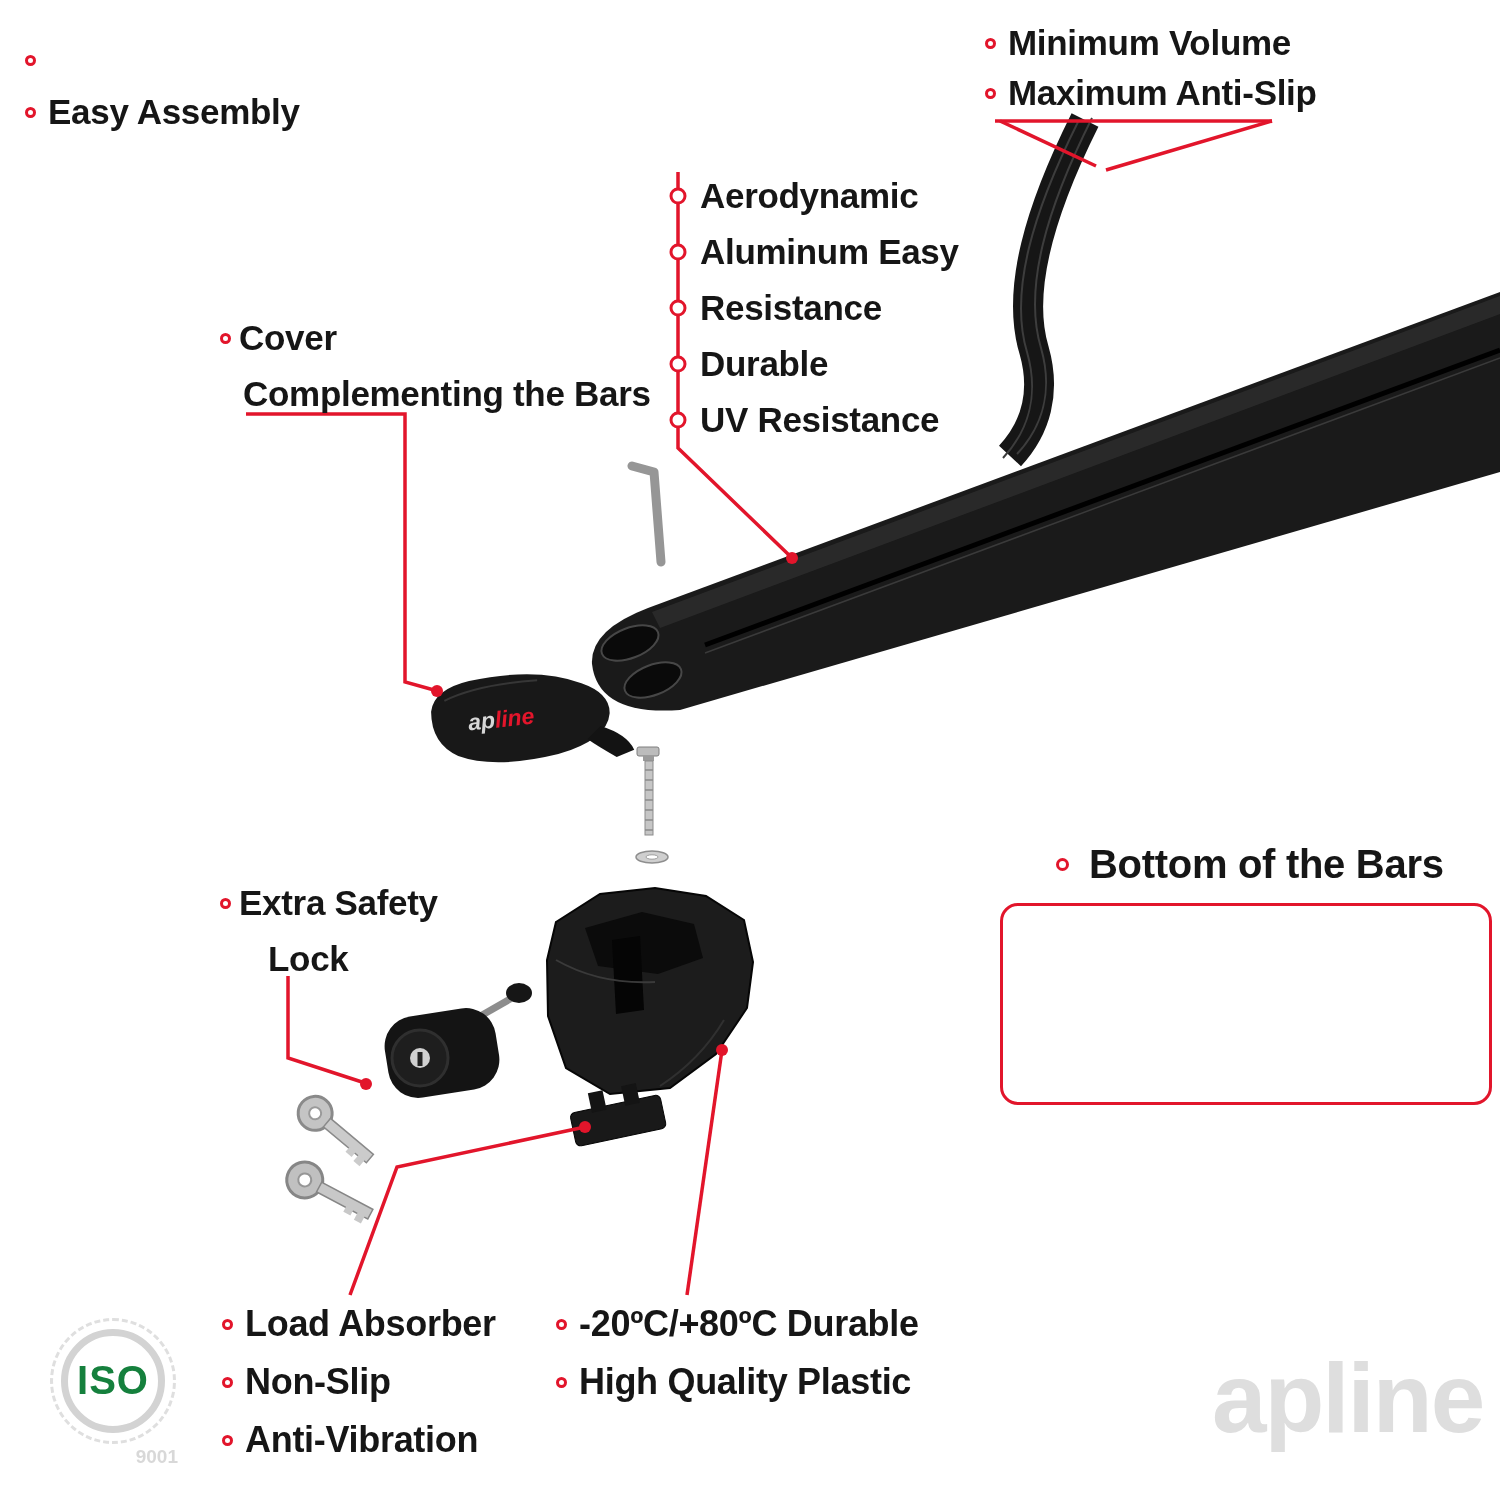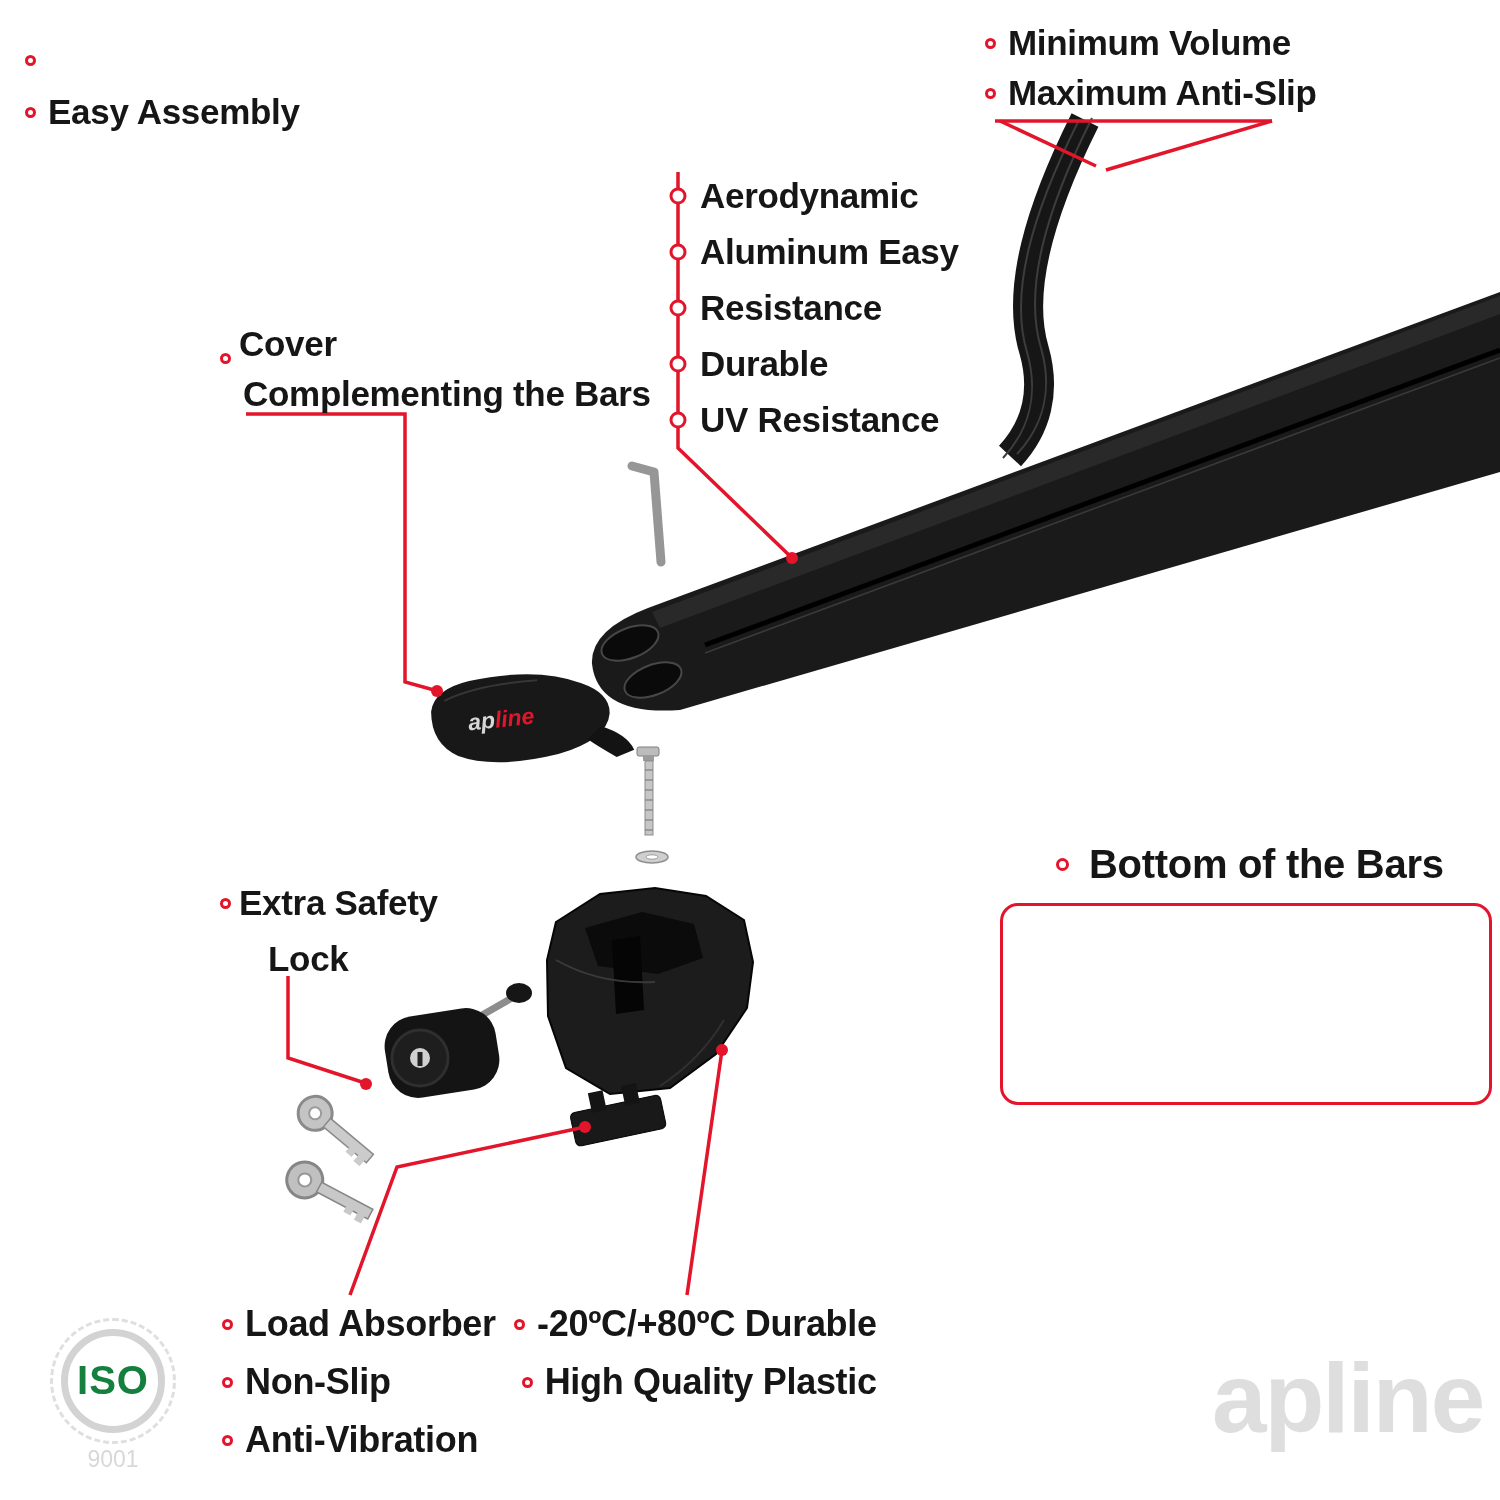--- a/index.html
+++ b/index.html
@@ -34,21 +34,21 @@
   .cover-logo .p1{color:#d6d6d6;}
   .cover-logo .p2{color:#e2152b;}
   .wm-brand{
     position:absolute;left:1212px;top:1342px;font-size:98px;font-weight:700;
     color:#dedede;letter-spacing:-2px;white-space:nowrap;
   }
   .iso-stamp{position:absolute;left:48px;top:1318px;width:140px;height:160px;}
   .iso-ring-outer{position:absolute;left:2px;top:0px;width:126px;height:126px;border:3px dashed #dfdfdf;border-radius:50%;box-sizing:border-box;}
   .iso-ring{position:absolute;left:13px;top:11px;width:104px;height:104px;border:7px solid #d3d3d3;border-radius:50%;box-sizing:border-box;}
   .iso-text{position:absolute;left:0;top:40px;width:130px;text-align:center;font-size:40px;font-weight:800;color:#15803d;letter-spacing:1px;}
-  .iso-sub{position:absolute;left:0;top:128px;width:130px;text-align:center;font-size:23px;font-weight:400;color:#d8d8d8;}
+  .iso-sub{position:absolute;left:0;top:128px;width:130px;text-align:right;font-size:19px;font-weight:700;color:#d8d8d8;}
 </style>
 </head>
 <body>
 
 <div id="canvas">
 
   <svg id="svg-layer" viewBox="0 0 1500 1500" xmlns="http://www.w3.org/2000/svg">
 
     <g>
       <path d="M 648 608 L 1500 292 L 1500 472 L 680 710 Q 598 716 592 664 Q 590 630 648 608 Z" fill="#1a1a1a"></path>
@@ -197,21 +197,21 @@
       <span class="t">Resistance</span>
     </div>
     <div class="row">
       <span class="t">Durable</span>
     </div>
     <div class="row">
       <span class="t">UV Resistance</span>
     </div>
   </div>
 
-  <div class="abs row fs35" style="left:220px;top:312px;height:52px;align-items:flex-end;">
+  <div class="abs row fs35" style="left:220px;top:312px;height:52px;">
     <span class="bullet tight"></span>
     <span class="t">Cover</span>
   </div>
   <div class="abs row fs35" style="left:243px;top:368px;height:52px;">
     <span class="t">Complementing the Bars</span>
   </div>
 
   <div class="abs row fs35" style="left:220px;top:877px;height:52px;">
     <span class="bullet tight"></span>
     <span class="t">Extra Safety</span>
@@ -234,21 +234,21 @@
     <div class="row">
       <span class="bullet"></span>
       <span class="t">Non-Slip</span>
     </div>
     <div class="row">
       <span class="bullet"></span>
       <span class="t">Anti-Vibration</span>
     </div>
   </div>
 
-  <div class="list rh58 fs36" style="left:514px;top:1295px;align-items:flex-end;">
+  <div class="list rh58 fs36" style="left:556px;top:1295px;">
     <div class="row">
       <span class="bullet"></span>
       <span class="t">-20ºC/+80ºC Durable</span>
     </div>
     <div class="row">
       <span class="bullet"></span>
       <span class="t">High Quality Plastic</span>
     </div>
   </div>
 

